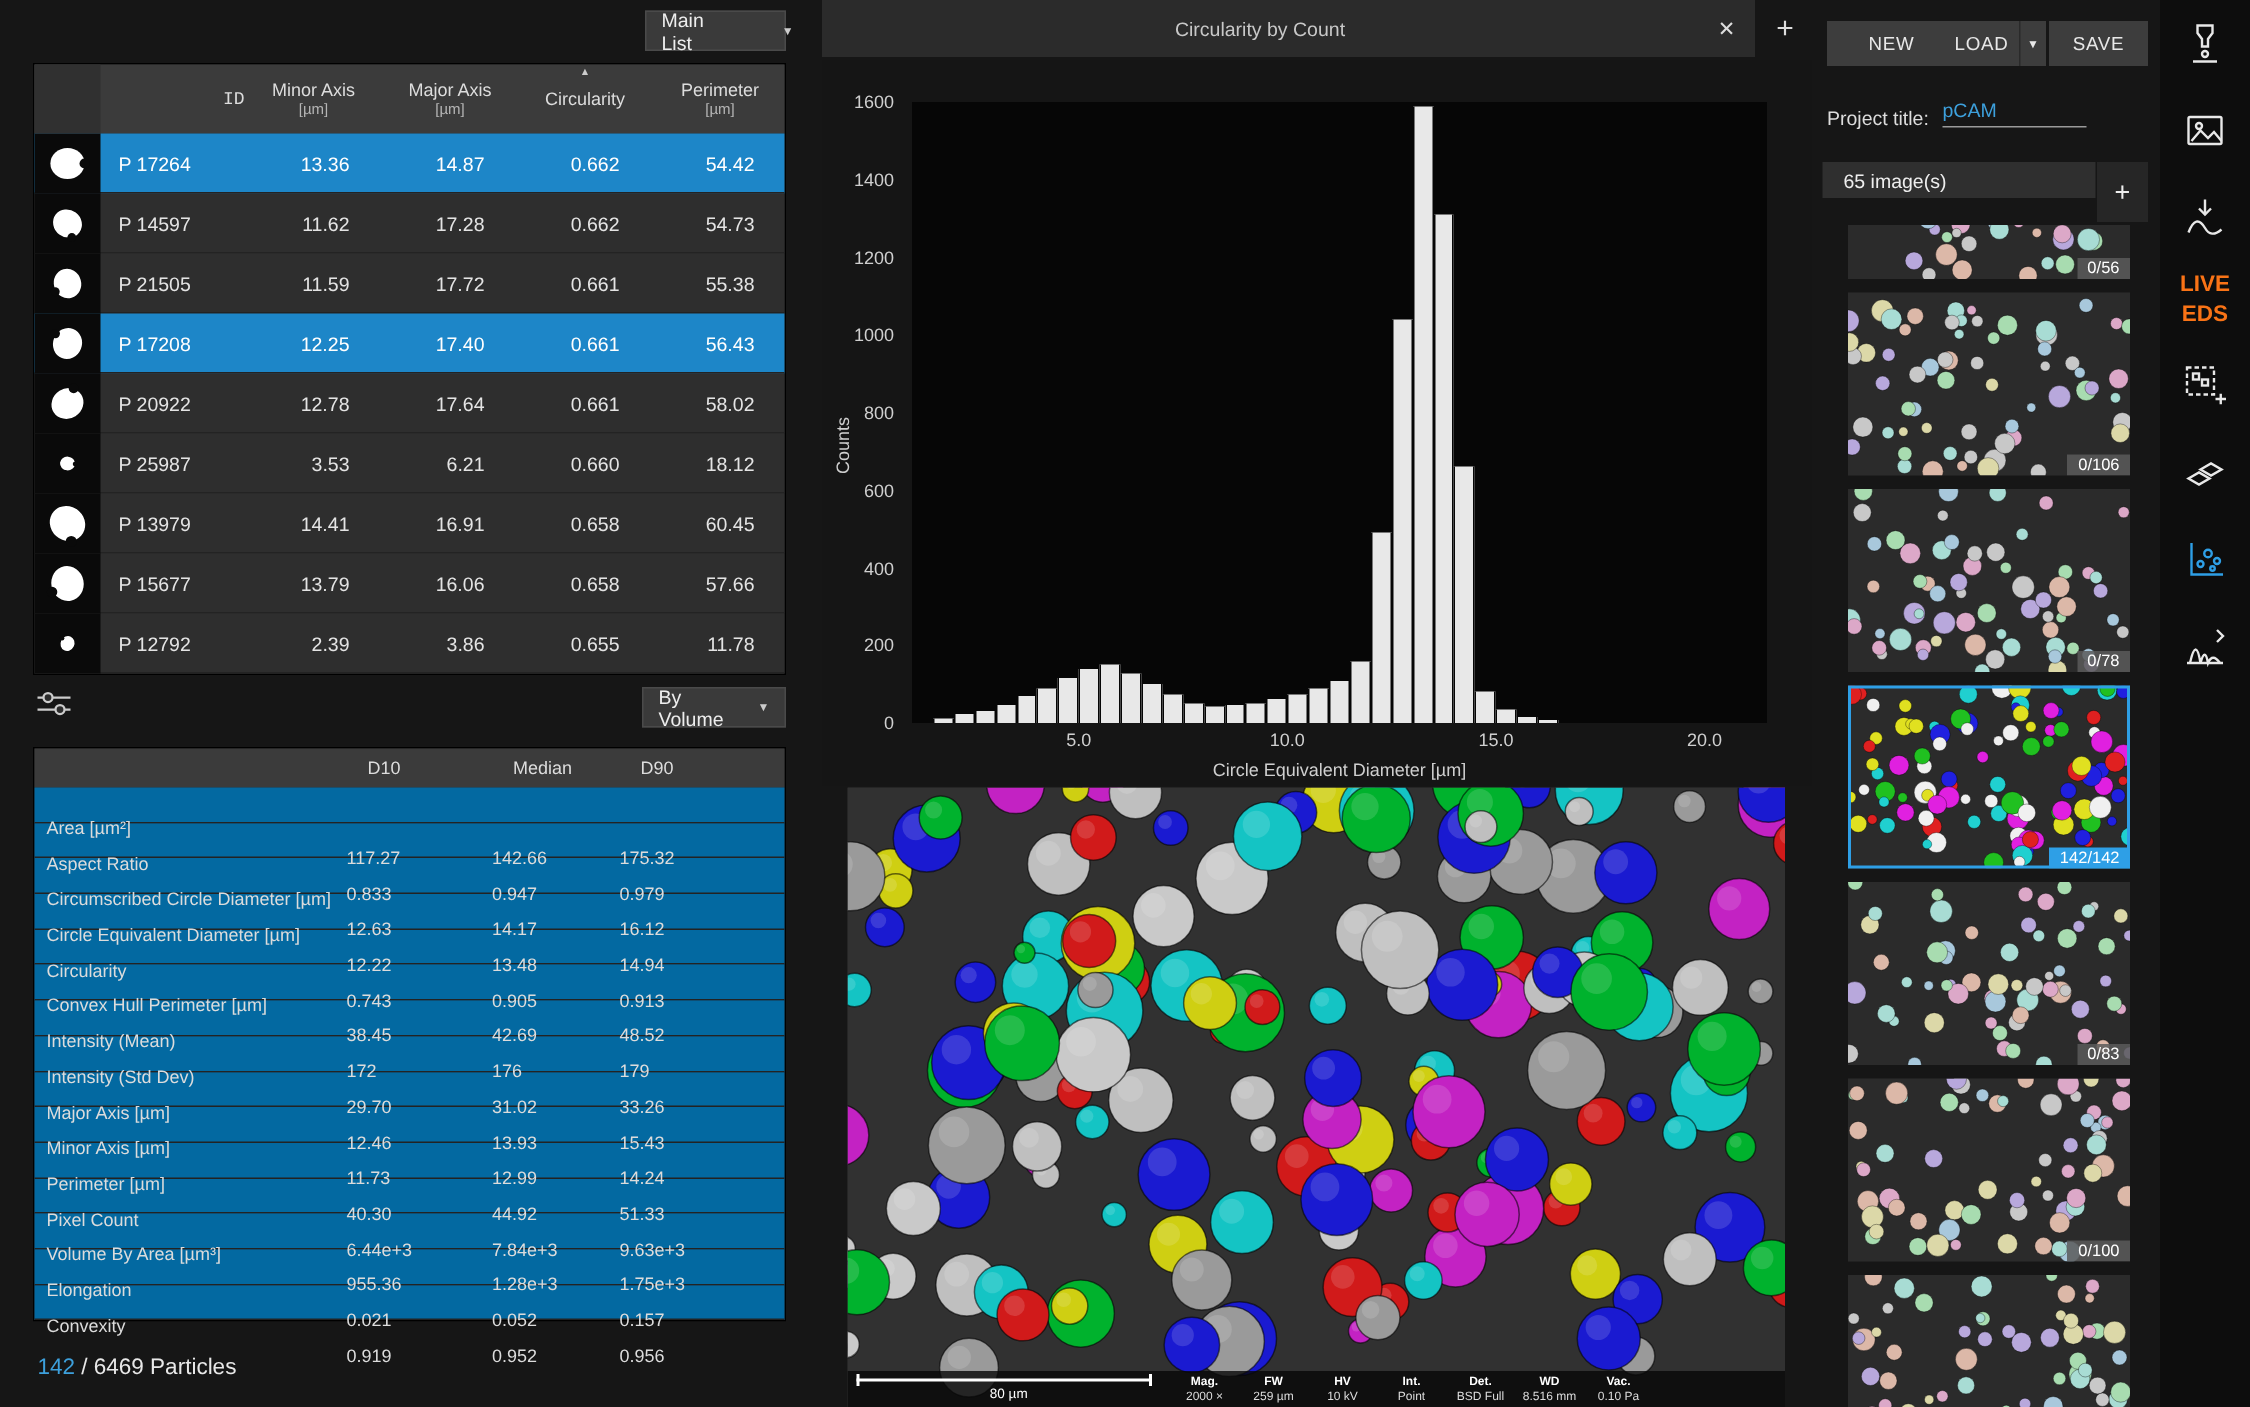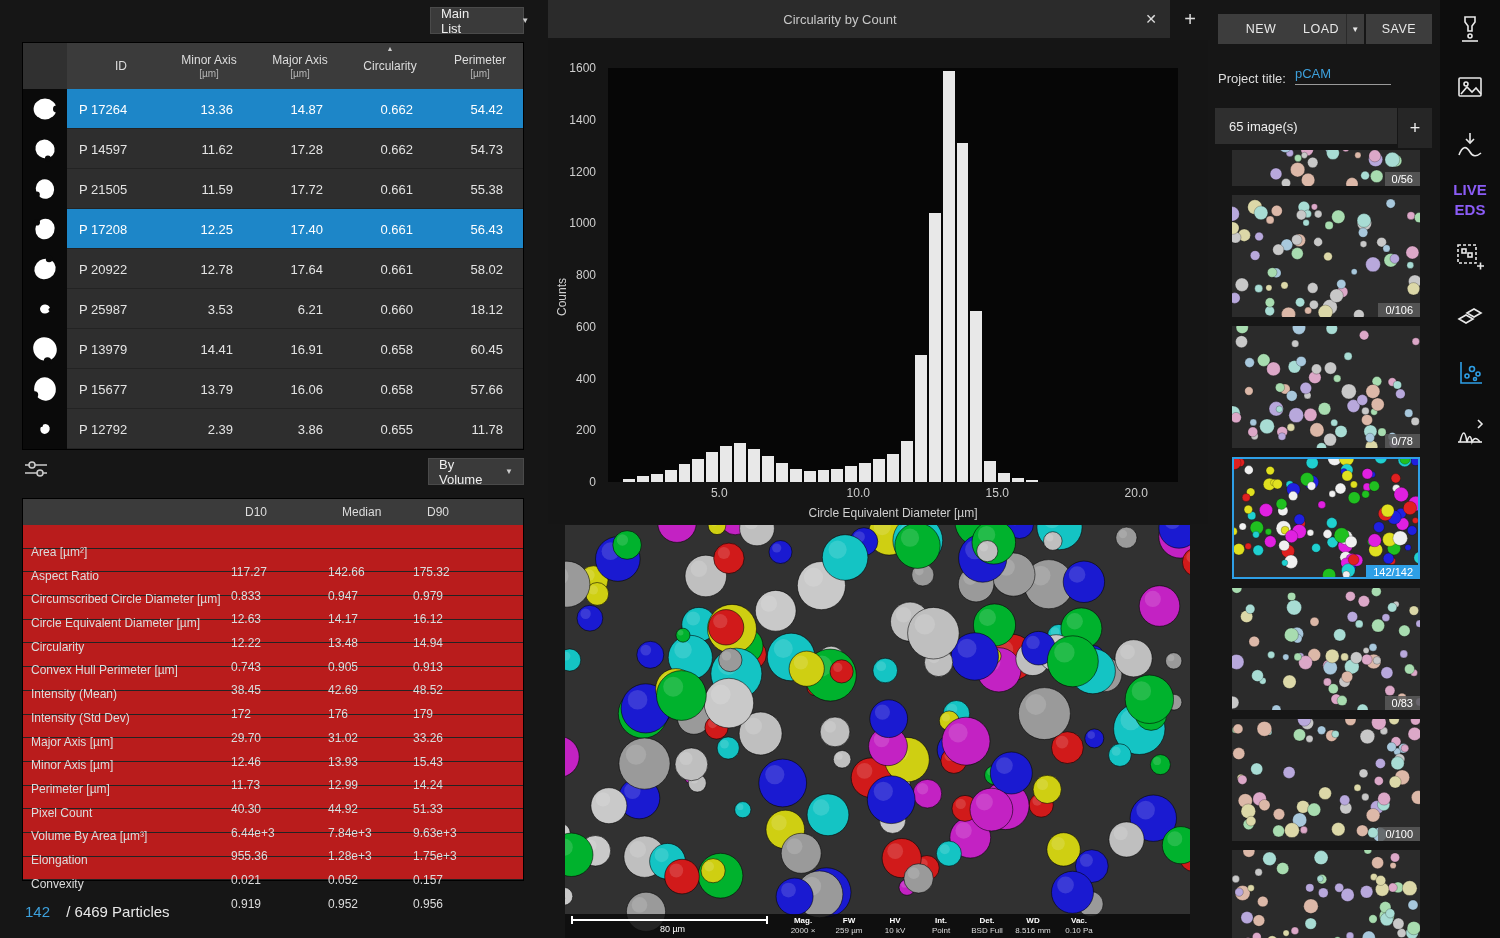--- a/index.html
+++ b/index.html
@@ -15,45 +15,45 @@
   .main-list{left:430px;top:7px;width:94px;gap:44px;}
   .by-volume{left:428px;top:458px;width:96px;}
 
   
   .pcard{position:absolute;left:22px;top:42px;width:502px;background:#2c2c2c;border:1px solid #000;}
   .phead{display:grid;grid-template-columns:44px 96px 92px 90px 90px 90px;background:#3b3b3b;height:46px;}
   .phcell{position:relative;display:flex;flex-direction:column;align-items:center;justify-content:center;
     color:#ddd;font-size:12px;}
   .phcell .h2{font-size:10px;color:#b5b5b5;margin-top:1px;}
   .phcell.c0{background:#303030;}
-  .phcell.c1{align-items:center;padding-left:12px;}
+  .phcell.c1{align-items:flex-end;padding-left:12px;font-family:Liberation Mono, monospace;}
   .sortmark{position:absolute;top:2px;left:50%;transform:translateX(-50%);font-size:7px;color:#ccc;}
   .prow{display:grid;grid-template-columns:44px 96px 92px 90px 90px 90px;height:40px;align-items:center;
     background:#2e2e2e;border-bottom:1px solid #232323;font-size:13px;color:#e4e4e4;cursor:pointer;}
   .prow.selected{background:#1d86c8;color:#fff;}
   .picon{background:#0a0a0a;height:40px;display:flex;align-items:center;justify-content:center;}
   .pcell.id{padding-left:12px;}
   .pcell.num{text-align:right;padding-right:22px;}
 
   
   .filter-btn{position:absolute;left:24px;top:459px;width:24px;height:20px;cursor:pointer;}
   .filter-btn svg{stroke:#ccc;fill:#2c2c2c;}
 
   
   .scard{position:absolute;left:22px;top:498px;width:502px;background:#2a2a2a;border:1px solid #000;}
   .shead{display:grid;grid-template-columns:206px 97px 85px 1fr;height:26px;background:#3b3b3b;
     align-items:center;font-size:12px;color:#ddd;}
   .shead .shcol{padding-left:16px;}
   .srow{display:grid;grid-template-columns:206px 97px 85px 1fr;height:23.7px;align-items:center;
-    font-size:12px;border-bottom:1px solid #232323;background:#b91c1c;color:#dcdcdc;}
+    font-size:12px;border-bottom:1px solid #232323;background:#0369a1;color:#dcdcdc;}
   .slabel{padding-left:8px;white-space:nowrap;}
   .sval{padding-left:2px;margin-top:40px;}
 
   .pfooter{position:absolute;left:25px;top:903px;font-size:15px;color:#e8e8e8;}
-  .pfooter .sel{color:#3da0dc;margin-right:12px;}
+  .pfooter .sel{color:#3da0dc;margin-right:0;}
 
   
   .tabbar{position:absolute;left:548px;top:0;width:622px;height:38px;display:flex;background:#2b2b2b;}
   .tab{flex:1;display:flex;align-items:center;justify-content:center;font-size:13px;color:#c8c8c8;
     cursor:pointer;position:relative;}
   .tab.active{color:#3da0dc;background:#303030;}
   .tab.active::after{content:"";position:absolute;left:0;right:0;bottom:0;height:3px;background:#2e9fe6;}
   .tab-close{width:38px;display:flex;align-items:center;justify-content:center;color:#ddd;font-size:14px;cursor:pointer;}
   .tab-add{position:absolute;left:1178px;top:7px;width:24px;height:24px;display:flex;align-items:center;
     justify-content:center;color:#ddd;font-size:20px;cursor:pointer;}
@@ -89,38 +89,38 @@
   
   .btn{position:absolute;height:30px;background:#3d3d3d;color:#e8e8e8;font-size:12.5px;
     display:flex;align-items:center;justify-content:center;cursor:pointer;letter-spacing:.5px;}
   .btn-new{left:1218px;top:14px;width:86px;}
   .btn-load{left:1296px;top:14px;width:50px;}
   .btn-load-caret{left:1346px;top:14px;width:18px;font-size:8px;border-left:1px solid #2a2a2a;}
   .btn-save{left:1366px;top:14px;width:66px;}
   .ptitle-label{position:absolute;left:1218px;top:71px;font-size:13px;color:#ddd;}
   .ptitle-value{position:absolute;left:1295px;top:66px;width:96px;font-size:13px;color:#3da0dc;
     border-bottom:1px solid #9a9a9a;padding-bottom:3px;cursor:text;}
-  .images-bar{position:absolute;left:1215px;top:108px;width:182px;height:36px;background:#2f2f2f;
+  .images-bar{position:absolute;left:1215px;top:108px;width:182px;height:24px;background:#2f2f2f;
     display:flex;align-items:center;padding-left:14px;font-size:13px;color:#eee;}
   .add-image{position:absolute;left:1398px;top:108px;width:34px;height:40px;background:#262626;color:#eee;
     font-size:18px;display:flex;align-items:center;justify-content:center;cursor:pointer;}
   .thumbs-clip{position:absolute;left:1232px;top:150px;width:188px;height:788px;overflow:hidden;}
   .thumbs{margin-top:-86px;display:flex;flex-direction:column;gap:9px;}
   .thumb{position:relative;width:188px;height:122px;background:#2b2b2b;flex:0 0 auto;cursor:pointer;overflow:hidden;}
   .thumb.selected{outline:2px solid #2e9fe6;outline-offset:-2px;}
   .badge{position:absolute;right:0;bottom:0;background:rgba(90,90,90,.85);color:#fff;font-size:11px;padding:1px 7px;}
   .badge.sel{background:#2e9fe6;}
 
   
   .toolbar{position:absolute;left:1440px;top:0;width:60px;height:938px;background:#0d0d0d;
     display:flex;flex-direction:column;align-items:center;}
   .tool{width:60px;height:58px;display:flex;align-items:center;justify-content:center;cursor:pointer;color:#e8e8e8;}
   .tool svg{stroke:currentColor;fill:none;stroke-width:1.6;}
   .tool.active{color:#2e9fe6;}
-  .live-eds{font-size:15px;font-weight:bold;color:#8b5cf6;text-align:center;line-height:20px;
+  .live-eds{font-size:15px;font-weight:bold;color:#f97316;text-align:center;line-height:20px;
     margin:6px 0 8px;cursor:pointer;}
 </style>
 </head>
 <body>
 
 <div class="app">
 
   <div class="dd main-list">
     <span>Main List</span>
     <span class="caret">▼</span>

